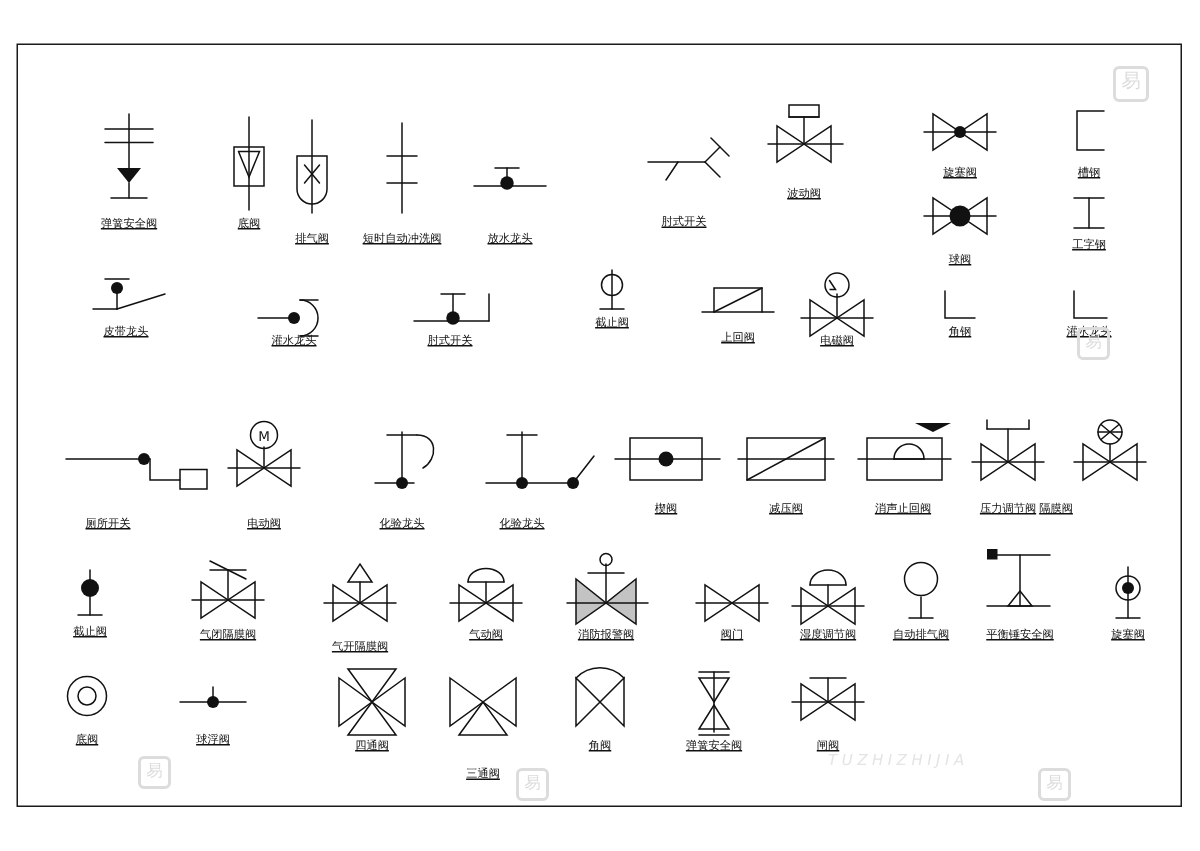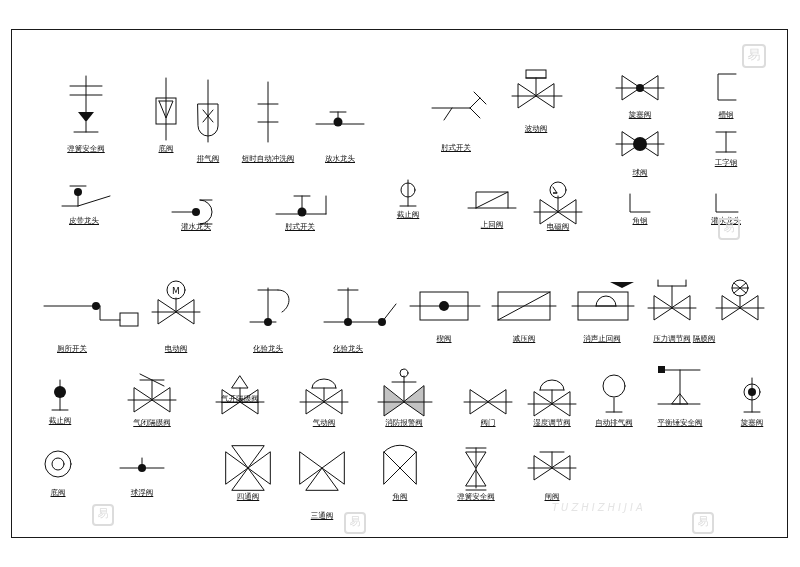--- a/index.html
+++ b/index.html
@@ -347,21 +347,21 @@
   <div class="cap" style="left:176px;top:344px">电动阀</div>
   <div class="cap" style="left:268px;top:344px">化验龙头</div>
   <div class="cap" style="left:348px;top:344px">化验龙头</div>
   <div class="cap" style="left:444px;top:334px">楔阀</div>
   <div class="cap" style="left:524px;top:334px">减压阀</div>
   <div class="cap" style="left:602px;top:334px">消声止回阀</div>
   <div class="cap" style="left:672px;top:334px">压力调节阀</div>
   <div class="cap" style="left:704px;top:334px">隔膜阀</div>
   <div class="cap" style="left:60px;top:416px">截止阀</div>
   <div class="cap" style="left:152px;top:418px">气闭隔膜阀</div>
-  <div class="cap" style="left:240px;top:394px">气开隔膜阀</div>
+  <div class="cap" style="left:240px;top:426px">气开隔膜阀</div>
   <div class="cap" style="left:324px;top:418px">气动阀</div>
   <div class="cap" style="left:404px;top:418px">消防报警阀</div>
   <div class="cap" style="left:488px;top:418px">阀门</div>
   <div class="cap" style="left:552px;top:418px">湿度调节阀</div>
   <div class="cap" style="left:614px;top:418px">自动排气阀</div>
   <div class="cap" style="left:680px;top:418px">平衡锤安全阀</div>
   <div class="cap" style="left:752px;top:418px">旋塞阀</div>
   <div class="cap" style="left:58px;top:488px">底阀</div>
   <div class="cap" style="left:142px;top:488px">球浮阀</div>
   <div class="cap" style="left:248px;top:492px">四通阀</div>

